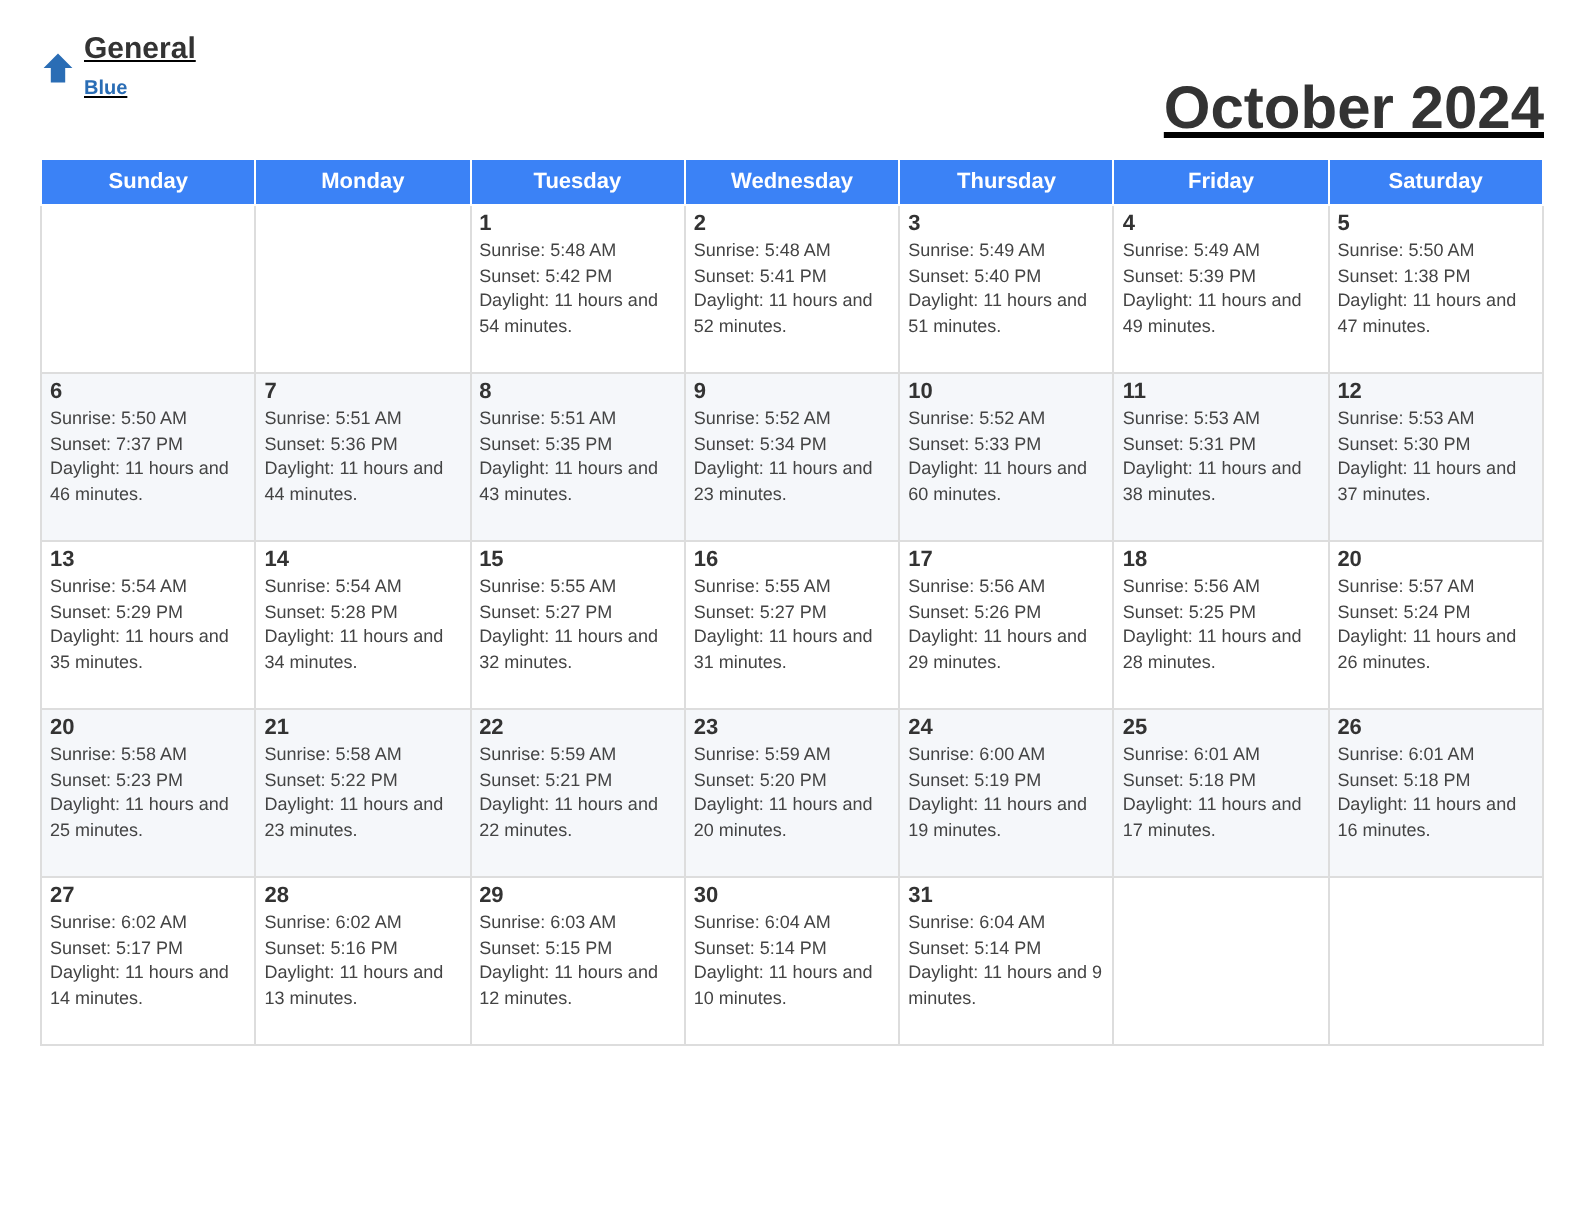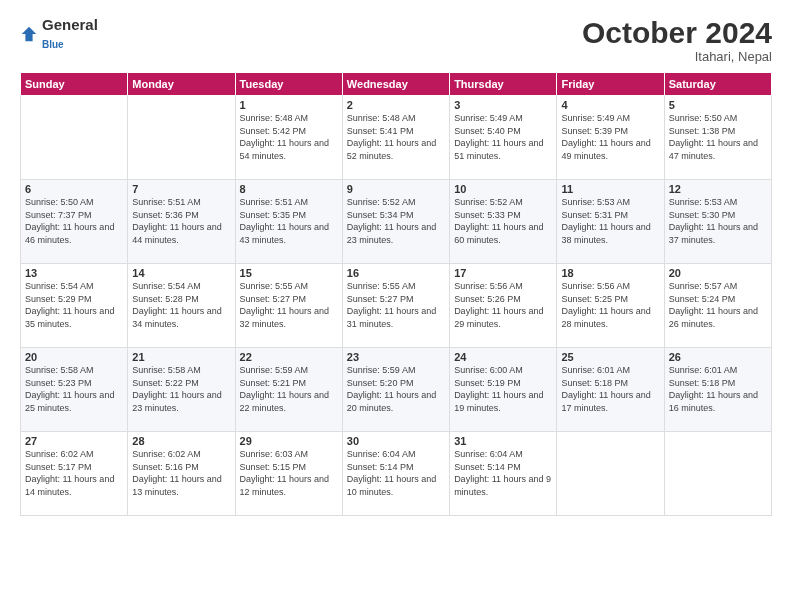--- a/index.html
+++ b/index.html
@@ -14,20 +14,21 @@
       width: 792px;
       height: 612px;
       padding: 16px 20px 10px 20px;
       background: #fff;
     }
     .header-area {
       display: flex;
       justify-content: space-between;
       align-items: flex-start;
       margin-bottom: 8px;
+      text-decoration: underline;
     }
     .logo {
       display: flex;
       align-items: center;
       gap: 4px;
     }
     .logo-text-general {
       font-size: 15px;
       font-weight: bold;
       color: #333;
@@ -35,44 +36,45 @@
     .logo-text-blue {
       font-size: 10px;
       font-weight: bold;
       color: #2a6db5;
     }
     .logo-icon {
       width: 18px;
       height: 18px;
     }
     .title-area {
-      text-align: right;
+      text-align: center;
+      margin-top: 22px;
     }
     .month-title {
       font-size: 30px;
       font-weight: bold;
       color: #333;
       line-height: 1.1;
     }
     .location {
       font-size: 13px;
       color: #555;
     }
     .calendar-table {
       width: 100%;
       border-collapse: collapse;
       table-layout: fixed;
     }
     .calendar-table th {
-      background: #be185d;
+      background: #3b82f6;
       color: #fff;
       font-size: 11px;
       font-weight: bold;
       padding: 5px 4px;
-      text-align: left;
+      text-align: center;
       border: 1px solid #fff;
     }
     .calendar-table td {
       vertical-align: top;
       border: 1px solid #ddd;
       padding: 3px 4px;
       font-size: 9.2px;
       color: #333;
       height: 84px;
       background: #fff;
@@ -104,21 +106,20 @@
       <svg class="logo-icon" viewBox="0 0 20 20">
         <polygon points="10,2 18,10 14,10 14,18 6,18 6,10 2,10" fill="#2a6db5"></polygon>
       </svg>
       <div>
         <span class="logo-text-general">General</span><br>
         <span class="logo-text-blue">Blue</span>
       </div>
     </div>
     <div class="title-area">
       <div class="month-title">October 2024</div>
-      <div class="location">Itahari, Nepal</div>
     </div>
   </div>
 
   <table class="calendar-table">
     <thead>
       <tr>
       <th>Sunday</th>
           <th>Monday</th>
           <th>Tuesday</th>
           <th>Wednesday</th>

